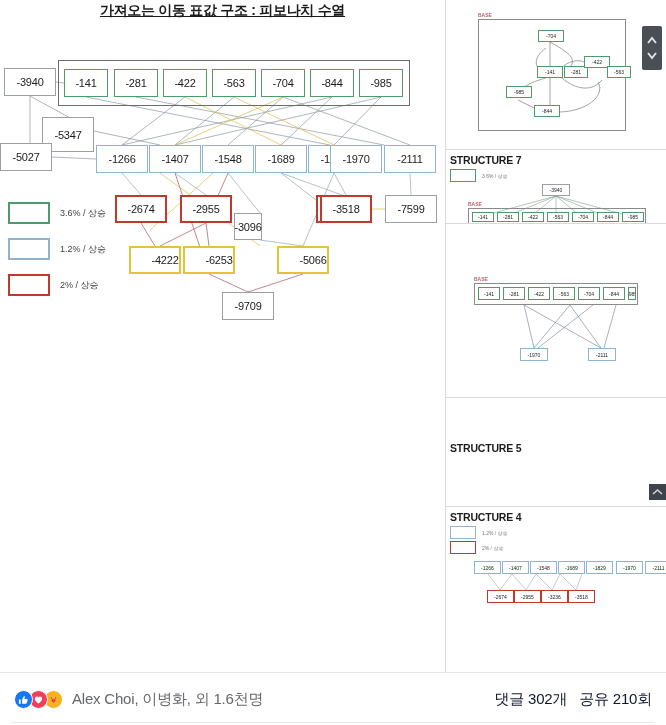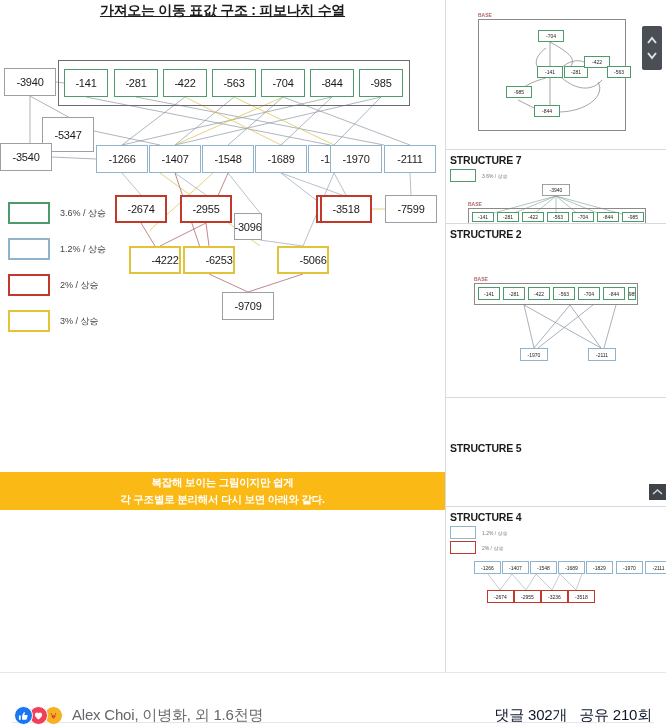--- a/index.html
+++ b/index.html
@@ -86,21 +86,21 @@
   .scroll-nub {
     position:absolute; right:0px; top:426px; width:17px; height:16px;
     background:#3f444a;
     display:flex; align-items:center; justify-content:center;
   }
 
   
   .footer {
     position:absolute; left:0; top:672px; width:666px; height:53px;
     background:#fff; border-top:1px solid #e4e6eb;
-    display:flex; align-items:flex-end; justify-content:space-between;
+    display:flex; align-items:center; justify-content:space-between;
     padding:0 14px;
   }
   .reactions { display:flex; align-items:center; }
   .react-icons { display:flex; align-items:center; }
   .react { width:19px; height:19px; border-radius:50%; display:flex;
            align-items:center; justify-content:center; font-size:11px;
            border:1.5px solid #fff; margin-right:-4px; position:relative; }
   .react.like { background:#1877f2; color:#fff; z-index:3; }
   .react.love { background:#f33e58; color:#fff; z-index:2; }
   .react.care { background:#f7b125; color:#fff; z-index:1; }
@@ -168,21 +168,21 @@
           <line x1="175" y1="173" x2="209" y2="274"></line>
           <line x1="228" y1="173" x2="206" y2="223"></line>
         </g>
       </svg>
 
       <div class="group-box" style="left:58px; top:60px; width:352px; height:46px;"></div>
 
       <div>
           <div class="node gray" style="left: 4px; top: 68px; width: 52px; height: 28px;">-3940</div>
           <div class="node gray" style="left: 42px; top: 117px; width: 52px; height: 35px;">-5347</div>
-          <div class="node gray" style="left: 0px; top: 143px; width: 52px; height: 28px;">-3540</div>
+          <div class="node gray" style="left: 0px; top: 143px; width: 52px; height: 28px;">-5027</div>
           <div class="node green" style="left: 64px; top: 69px; width: 44px; height: 28px;">-141</div>
           <div class="node green" style="left: 114px; top: 69px; width: 44px; height: 28px;">-281</div>
           <div class="node green" style="left: 163px; top: 69px; width: 44px; height: 28px;">-422</div>
           <div class="node green" style="left: 212px; top: 69px; width: 44px; height: 28px;">-563</div>
           <div class="node green" style="left: 261px; top: 69px; width: 44px; height: 28px;">-704</div>
           <div class="node green" style="left: 310px; top: 69px; width: 44px; height: 28px;">-844</div>
           <div class="node green" style="left: 359px; top: 69px; width: 44px; height: 28px;">-985</div>
           <div class="node blue" style="left: 96px; top: 145px; width: 52px; height: 28px;">-1266</div>
           <div class="node blue" style="left: 149px; top: 145px; width: 52px; height: 28px;">-1407</div>
           <div class="node blue" style="left: 202px; top: 145px; width: 52px; height: 28px;">-1548</div>
@@ -208,30 +208,22 @@
           <div class="legend-label">3.6% / 상승</div>
         </div>
         <div class="legend-row">
           <div class="legend-swatch blue"></div>
           <div class="legend-label">1.2% / 상승</div>
         </div>
         <div class="legend-row">
           <div class="legend-swatch red"></div>
           <div class="legend-label">2% / 상승</div>
         </div>
-        <div class="legend-row">
-          <div class="legend-swatch yellow"></div>
-          <div class="legend-label">3% / 상승</div>
-        </div>
-      </div>
-
-      <div class="banner">
-        <div>복잡해 보이는 그림이지만 쉽게</div>
-        <div>각 구조별로 분리해서 다시 보면 아래와 같다.</div>
-      </div>
+      </div>
+
     </div>
 
     <div class="right-pane">
 
       <div class="preview-card" style="height:150px;">
         <div class="base-tag" style="left:32px; top:12px;">BASE</div>
         <div class="mini-box" style="left:32px; top:19px; width:148px; height:112px;"></div>
         <svg style="position:absolute;left:0;top:0;width:221px;height:150px;">
           <g stroke="#5f6f64" stroke-width="0.6" fill="none">
             <path d="M104 42 C122 52 130 58 125 66"></path>
@@ -284,21 +276,20 @@
         <div class="mini-node green" style="left:26px;top:62px;width:22px;height:10px;">-141</div>
         <div class="mini-node green" style="left:51px;top:62px;width:22px;height:10px;">-281</div>
         <div class="mini-node green" style="left:76px;top:62px;width:22px;height:10px;">-422</div>
         <div class="mini-node green" style="left:101px;top:62px;width:22px;height:10px;">-563</div>
         <div class="mini-node green" style="left:126px;top:62px;width:22px;height:10px;">-704</div>
         <div class="mini-node green" style="left:151px;top:62px;width:22px;height:10px;">-844</div>
         <div class="mini-node green" style="left:176px;top:62px;width:22px;height:10px;">-985</div>
       </div>
 
       <div class="preview-card" style="height:174px;">
-        <div class="struct-title">STRUCTURE 2</div>
         <div class="base-tag" style="left:28px; top:52px;">BASE</div>
         <div class="mini-box" style="left:28px; top:59px; width:164px; height:22px;"></div>
         <svg style="position:absolute;left:0;top:0;width:221px;height:174px;">
           <g stroke="#6f7c8c" stroke-width="0.6" fill="none">
             <line x1="78" y1="81" x2="88" y2="124"></line>
             <line x1="78" y1="81" x2="155" y2="124"></line>
             <line x1="124" y1="81" x2="88" y2="124"></line>
             <line x1="124" y1="81" x2="155" y2="124"></line>
             <line x1="147" y1="81" x2="92" y2="124"></line>
             <line x1="170" y1="81" x2="158" y2="124"></line>

